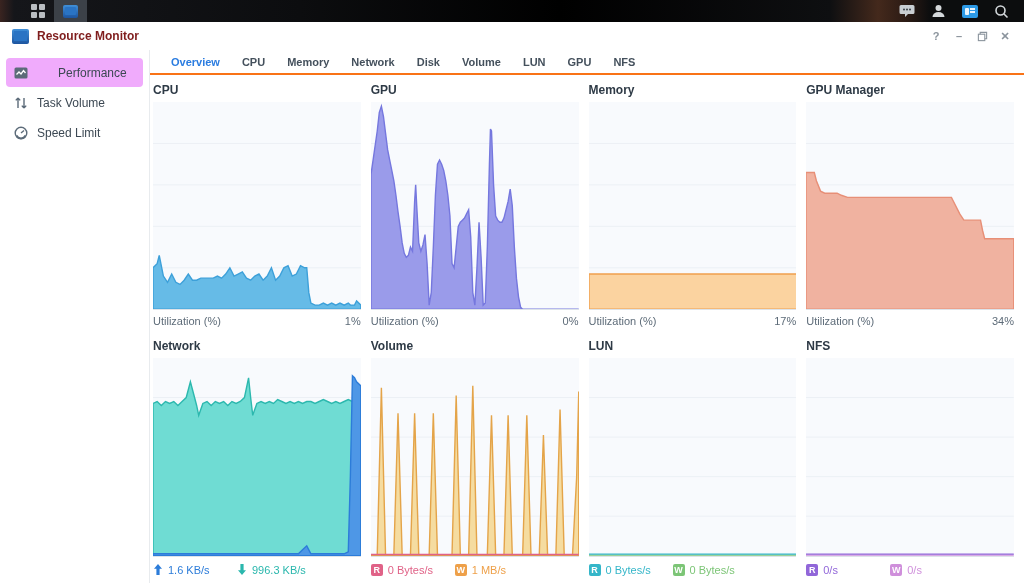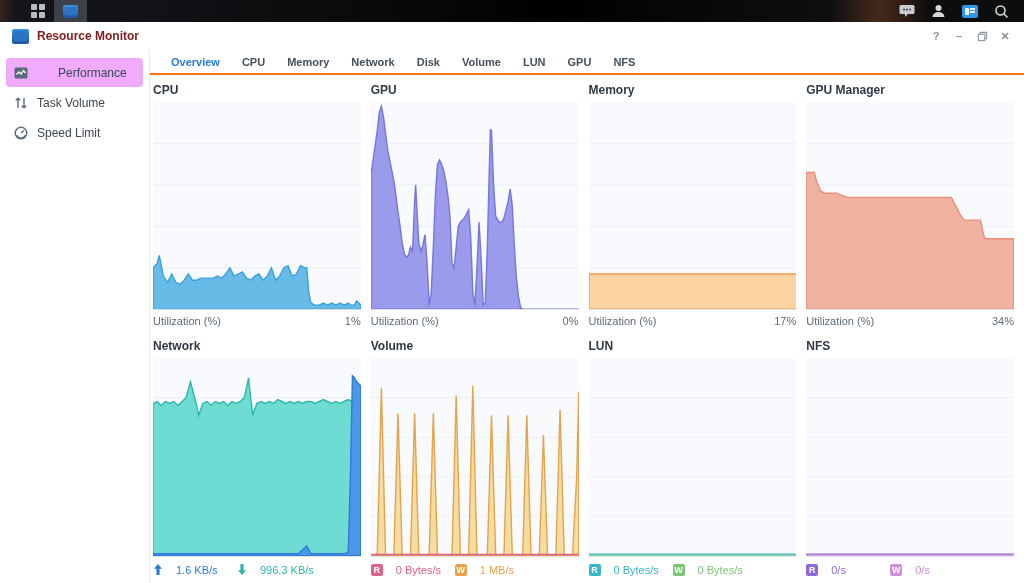--- a/index.html
+++ b/index.html
@@ -41,21 +41,21 @@
   .tab.active { color:#2a7ce0; }
   
   .grid { flex:1; display:grid; grid-template-columns:repeat(4,1fr); grid-template-rows:1.04fr 1fr;
     gap:9px 10px; padding:8px 10px 6px 3px; min-height:0; }
   .panel { display:flex; flex-direction:column; min-height:0; }
   .panel h3 { font-size:12px; font-weight:bold; color:#2e3a46; margin:0 0 5px; }
   .chartbox { flex:1; position:relative; background:#f8fafd; border-bottom:1px solid #dde3e9; min-height:0; }
   .chartbox svg { position:absolute; inset:0; width:100%; height:100%; display:block; }
   .cfooter { display:flex; justify-content:space-between; font-size:11px; color:#5d6b78; padding-top:5px; height:20px; flex:0 0 auto; }
   .legend { display:flex; align-items:center; padding-top:5px; height:20px; font-size:11px; flex:0 0 auto; }
-  .legend-item { display:flex; align-items:center; gap:13px; }
+  .legend-item { display:flex; align-items:center; gap:5px; }
   .legend .legend-item:first-child { width:84px; }
   .badge { display:inline-block; width:12px; height:12px; border-radius:2px; color:#fff;
     font-size:9px; font-weight:bold; line-height:12px; text-align:center; }
   .legend-item svg.arrow { width:10px; height:11px; }
 </style>
 </head>
 <body>
 
 <div class="taskbar">
   <div class="tb-left">

